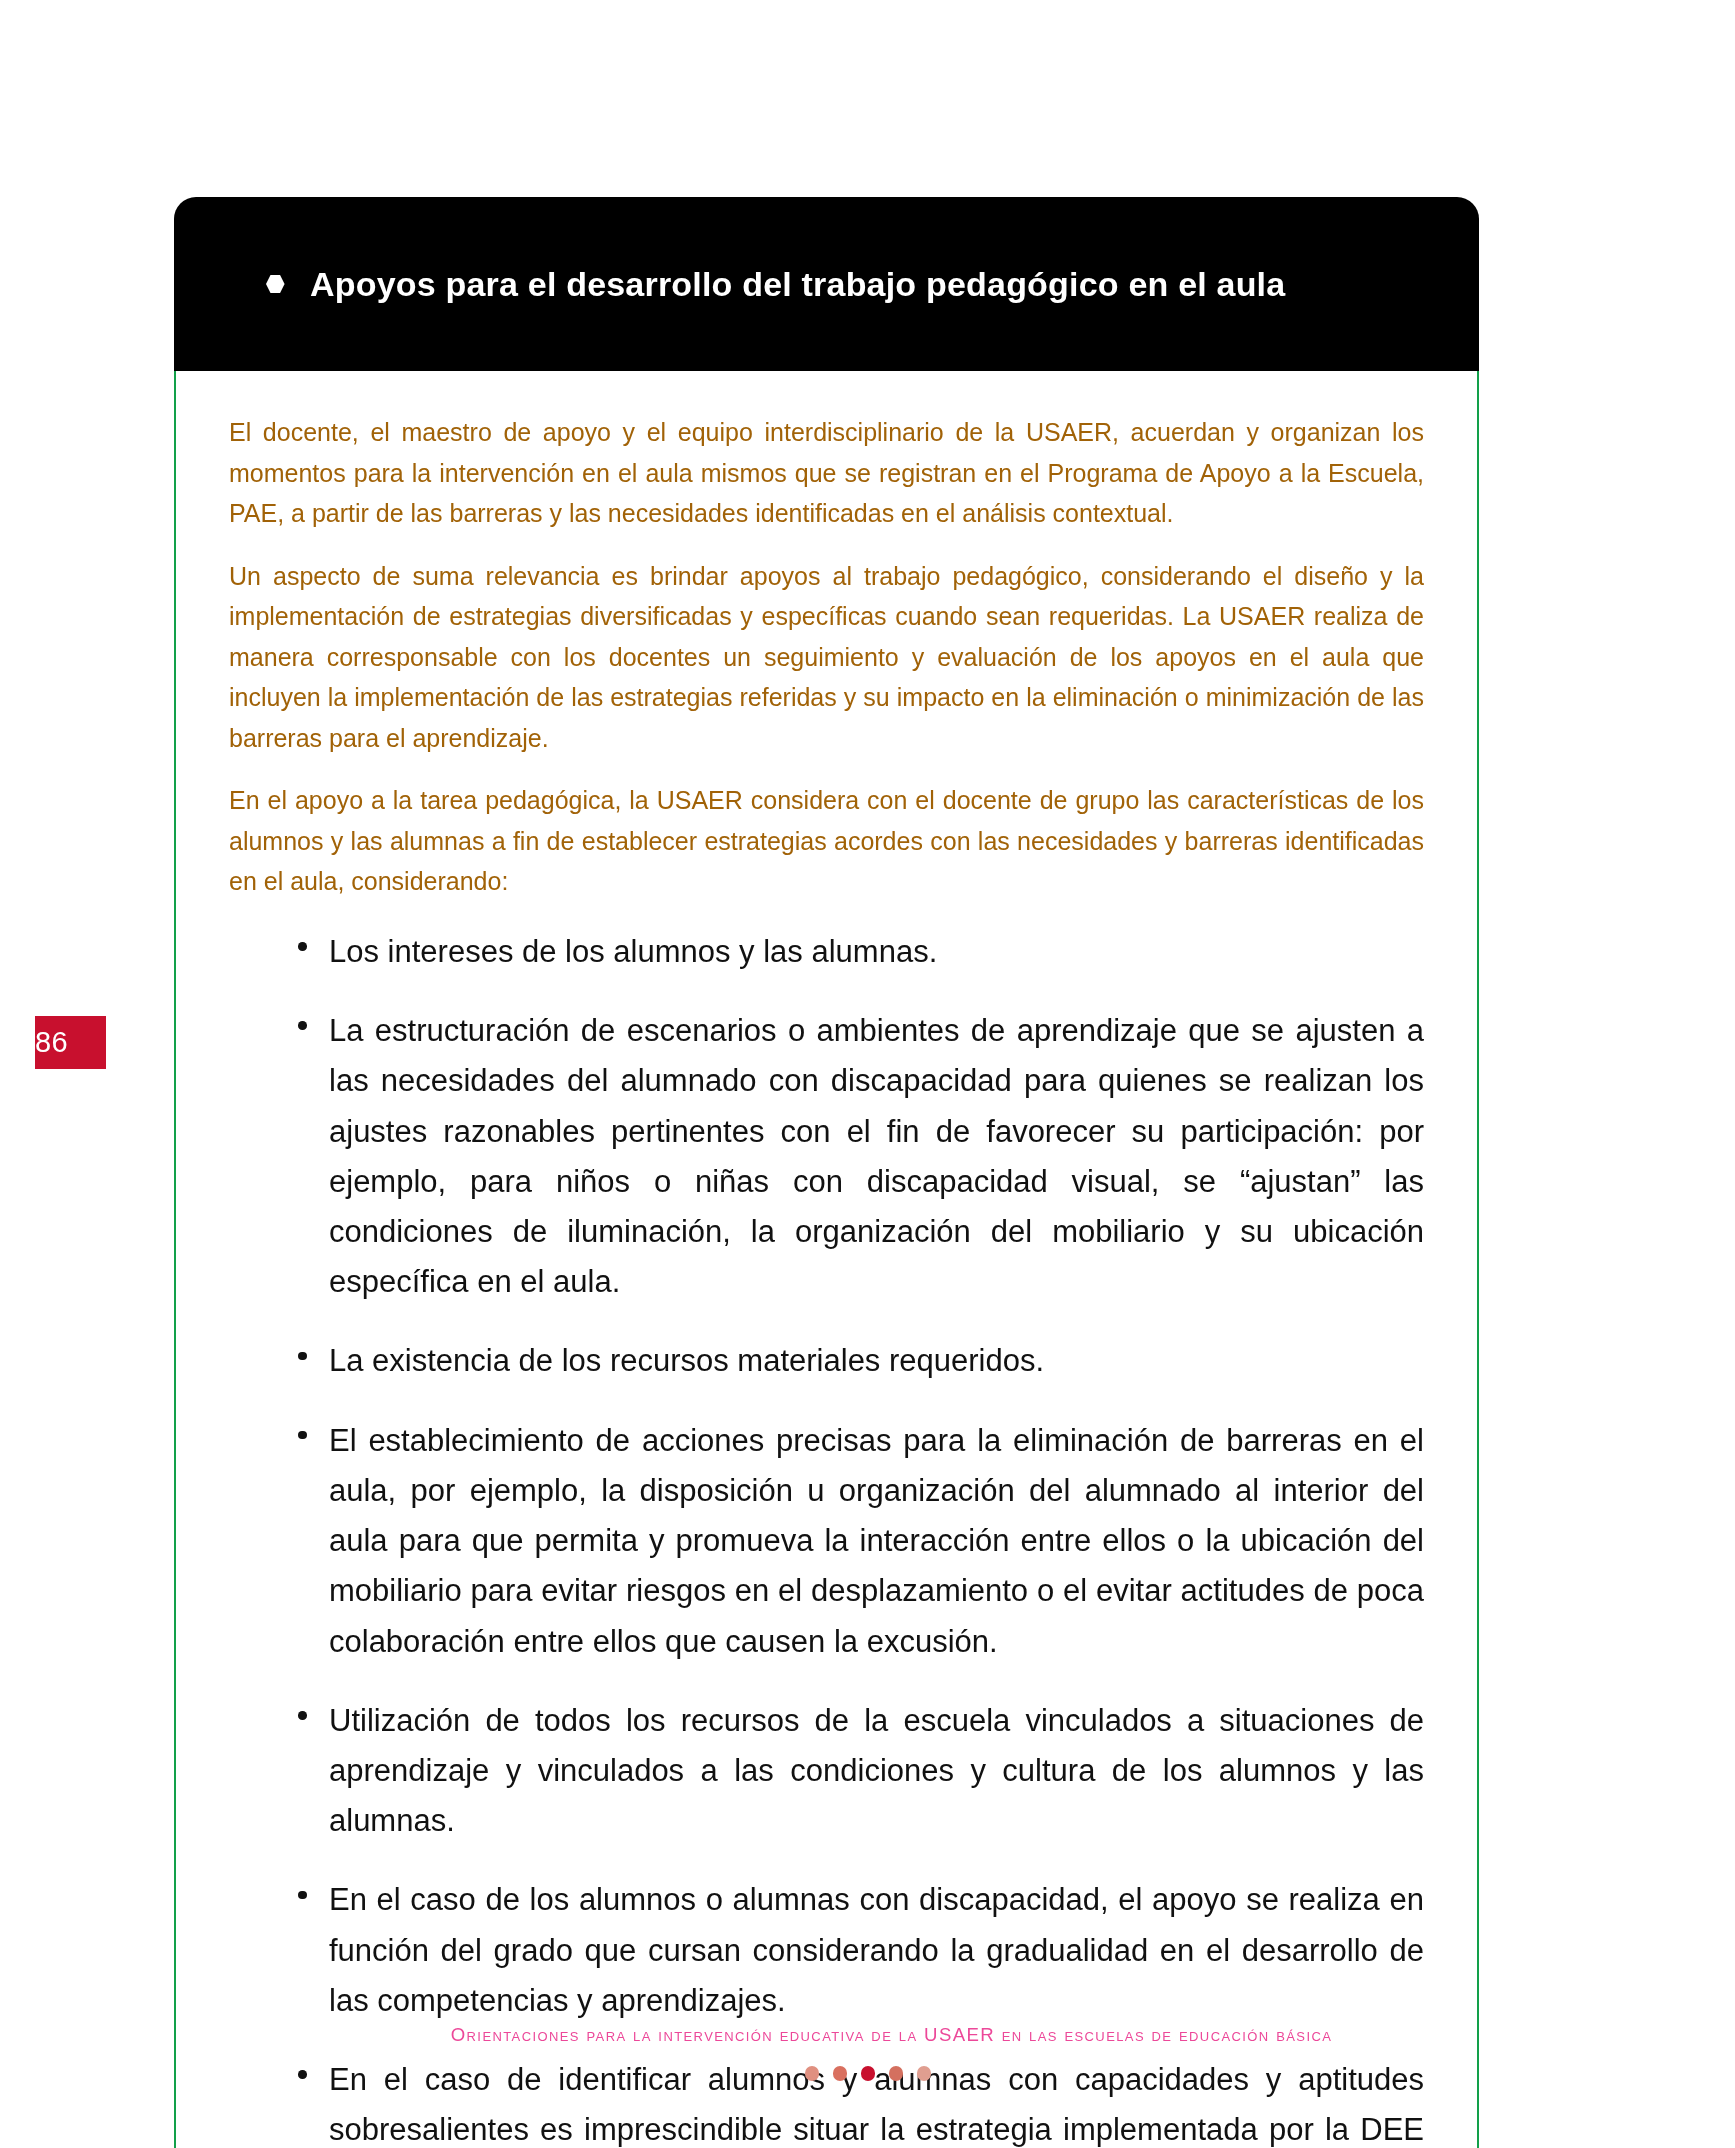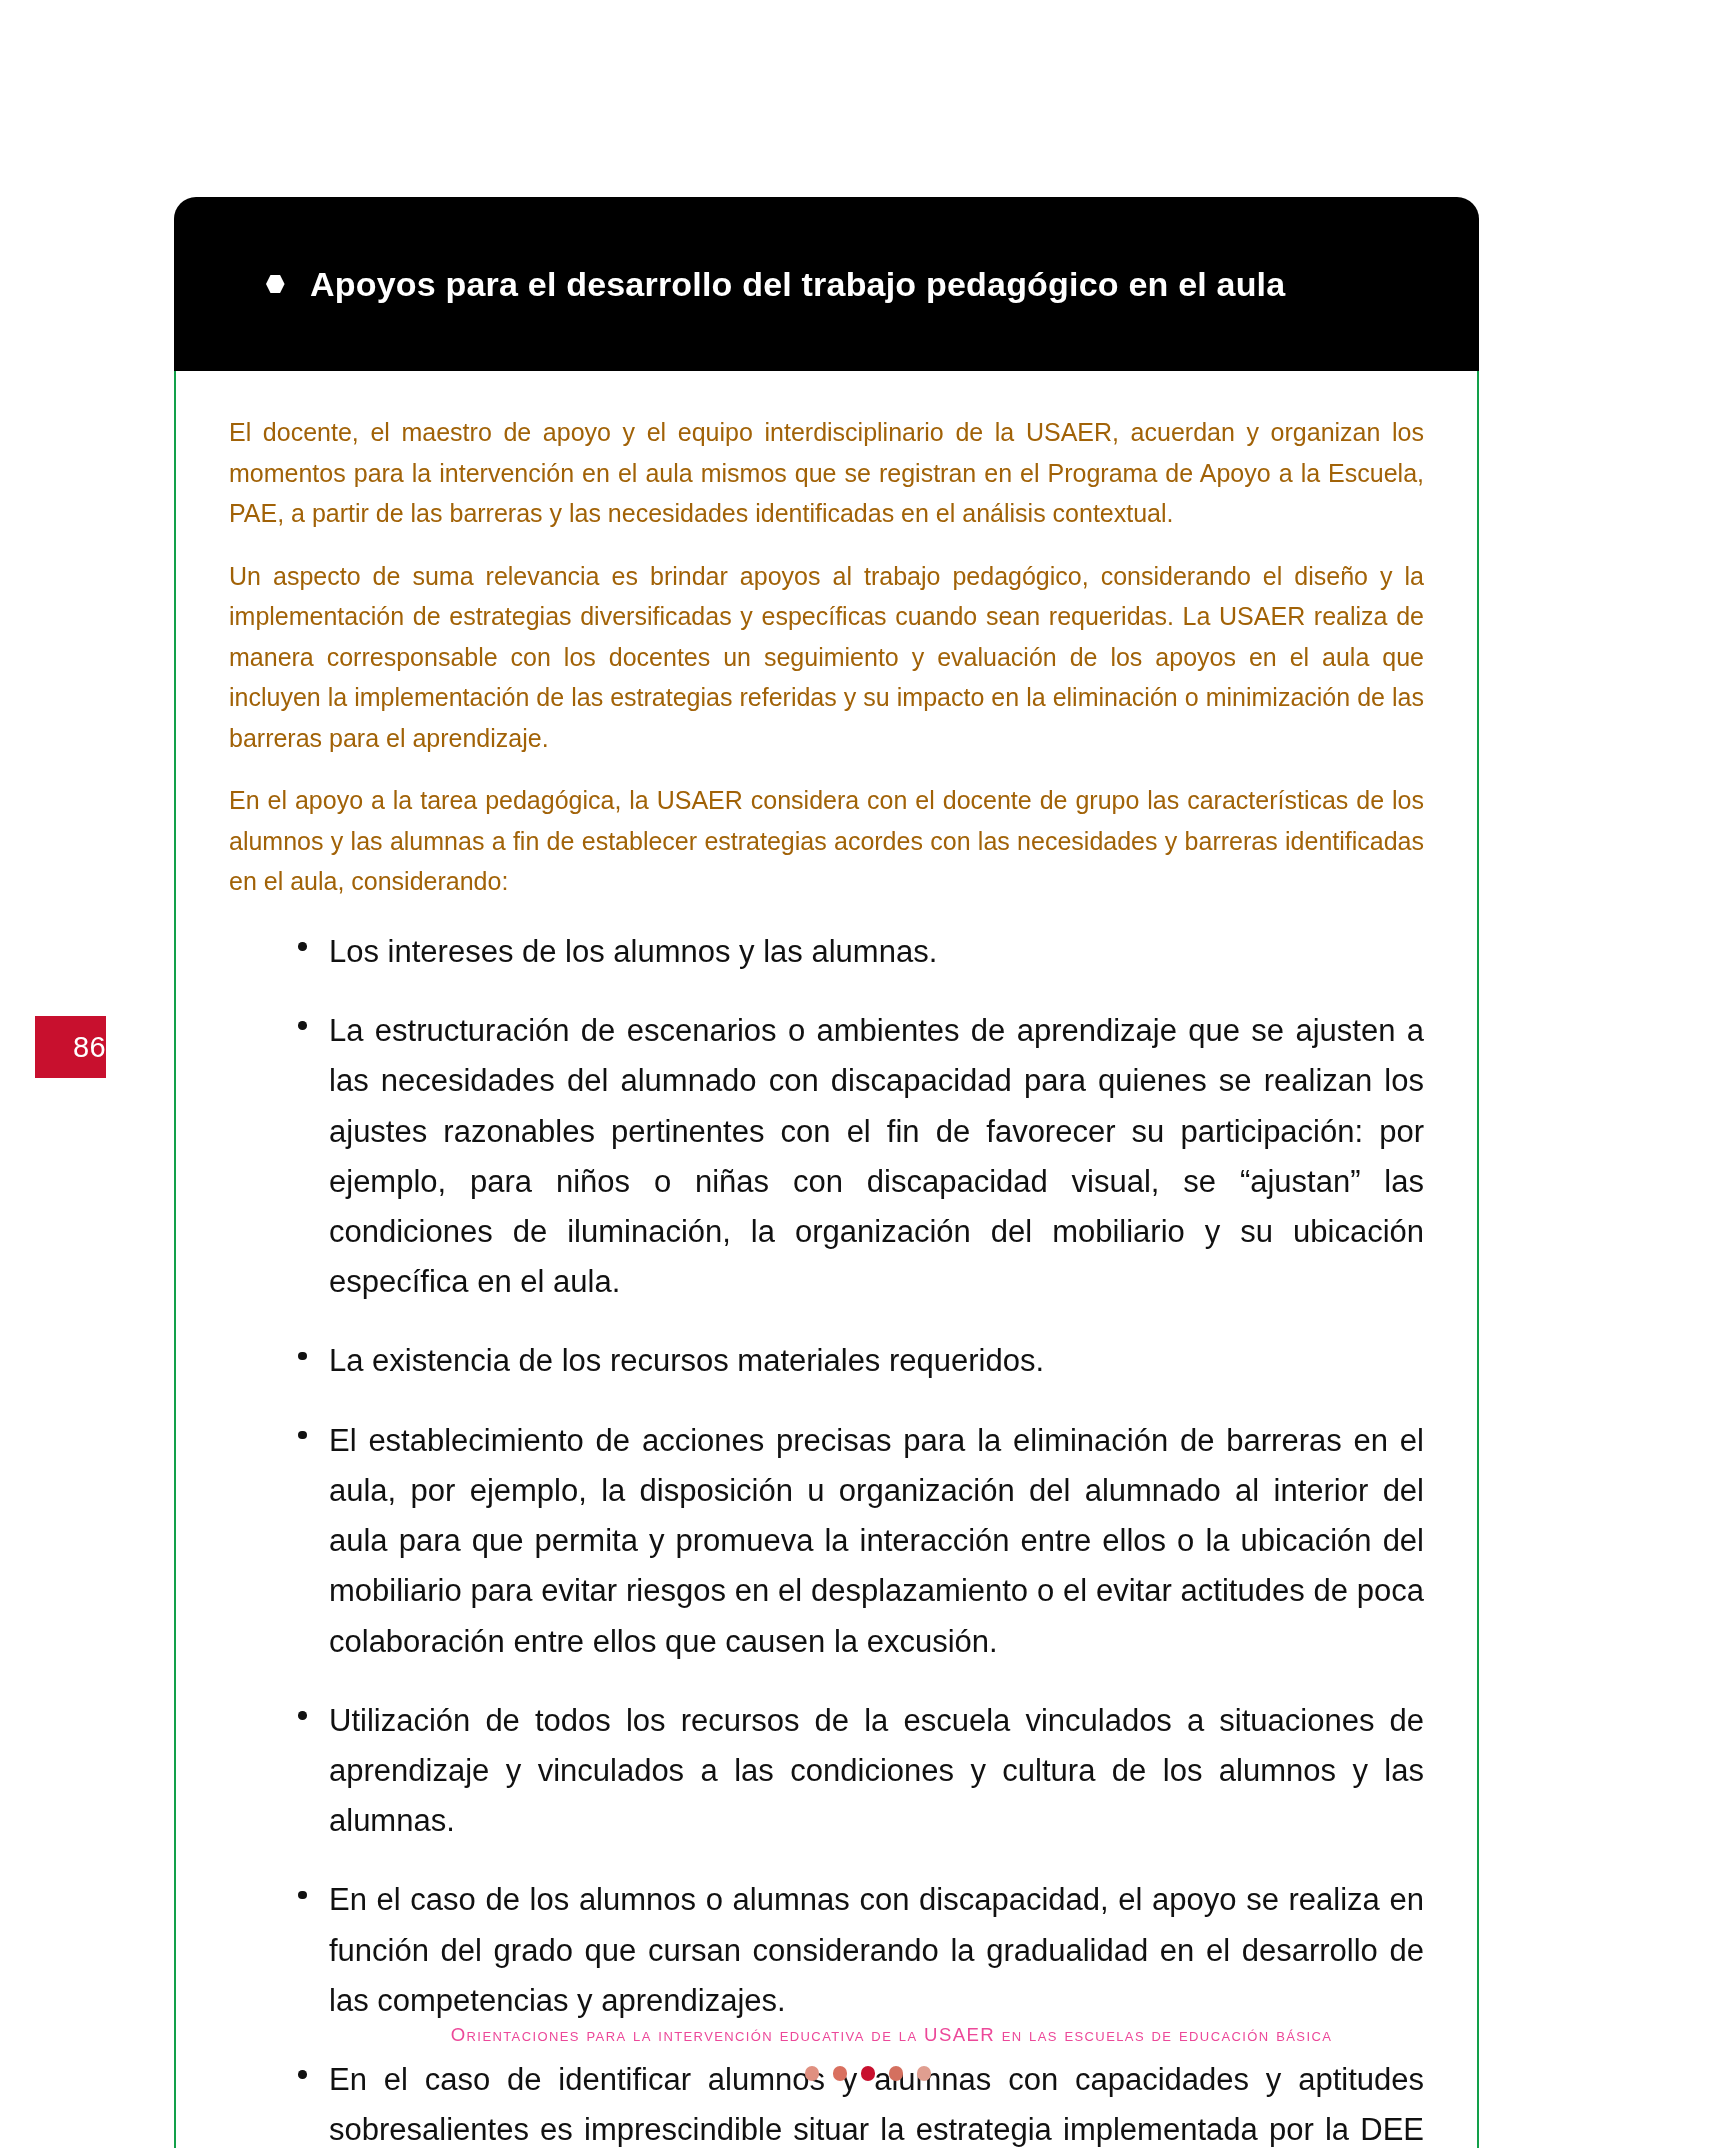--- a/index.html
+++ b/index.html
@@ -18,25 +18,25 @@
     background: #ffffff;
     overflow: hidden;
   }
 
   
   .page-number-tab {
     position: absolute;
     left: 35px;
     top: 1016px;
     width: 71px;
-    height: 62px;
+    height: 53px;
     background: #c8102e;
     display: flex;
     align-items: center;
-    justify-content: flex-end;
+    justify-content: flex-start;
   }
   .page-number-tab .num {
     color: #ffffff;
     font-size: 29px;
     font-family: "Liberation Sans", sans-serif;
     letter-spacing: 0.4px;
     line-height: 1;
   }
 
   

